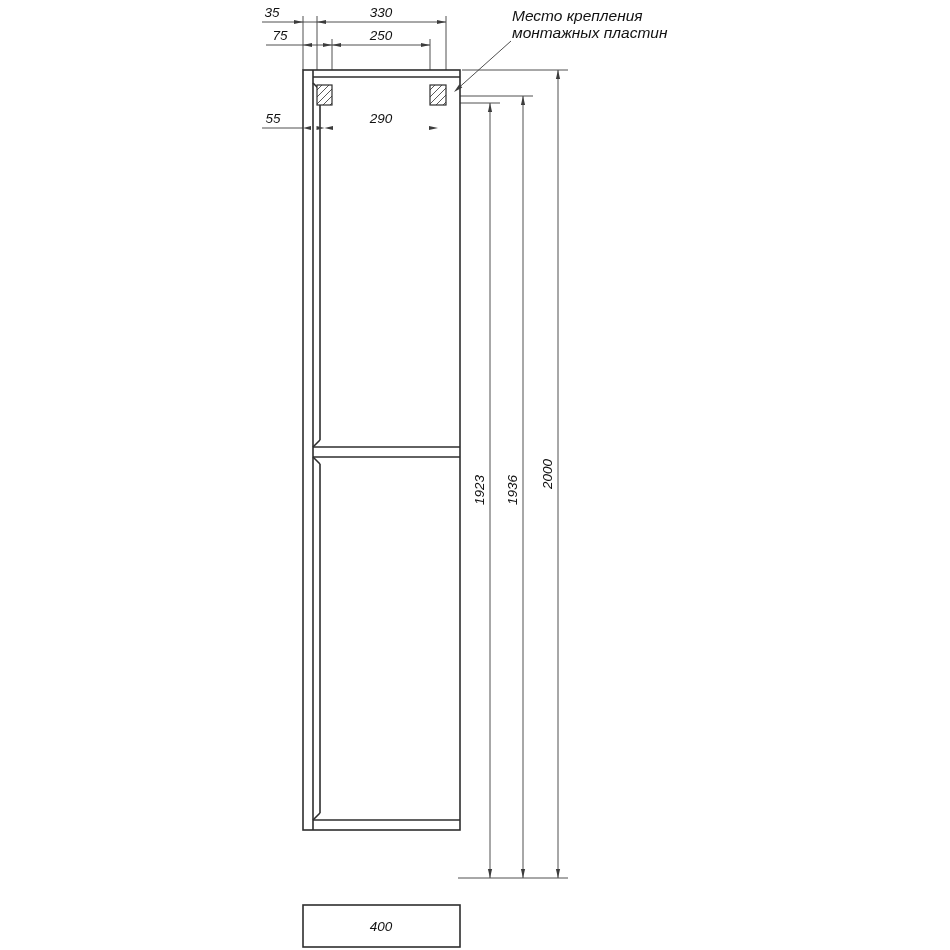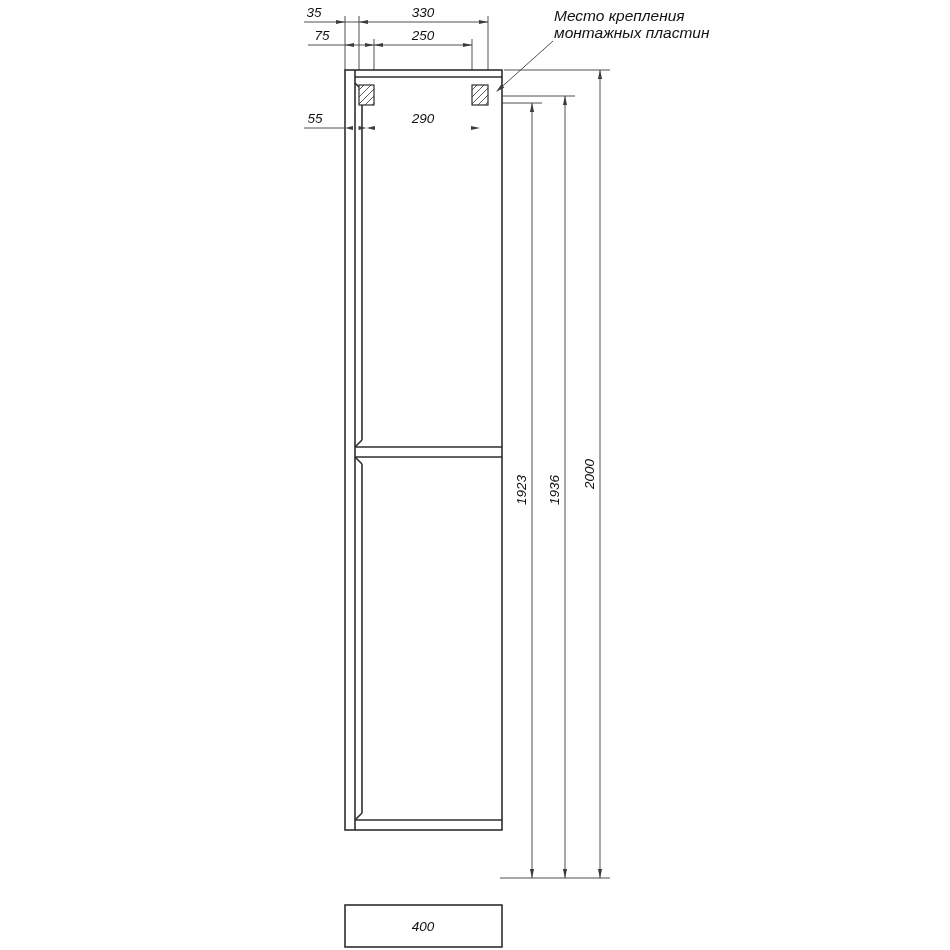--- a/index.html
+++ b/index.html
@@ -7,21 +7,20 @@
     padding: 0;
     background: #ffffff;
   }
   .stage {
     position: relative;
     width: 828px;
     height: 950px;
     background: #15803d;
     overflow: hidden;
     font-family: "Liberation Sans", sans-serif;
-    margin-left: 42px;
   }
   svg { display: block; }
   .dim-text {
     font-family: "Liberation Sans", sans-serif;
     font-style: italic;
     font-size: 13.5px;
   }
   .note-text {
     font-family: "Liberation Sans", sans-serif;
     font-style: italic;

